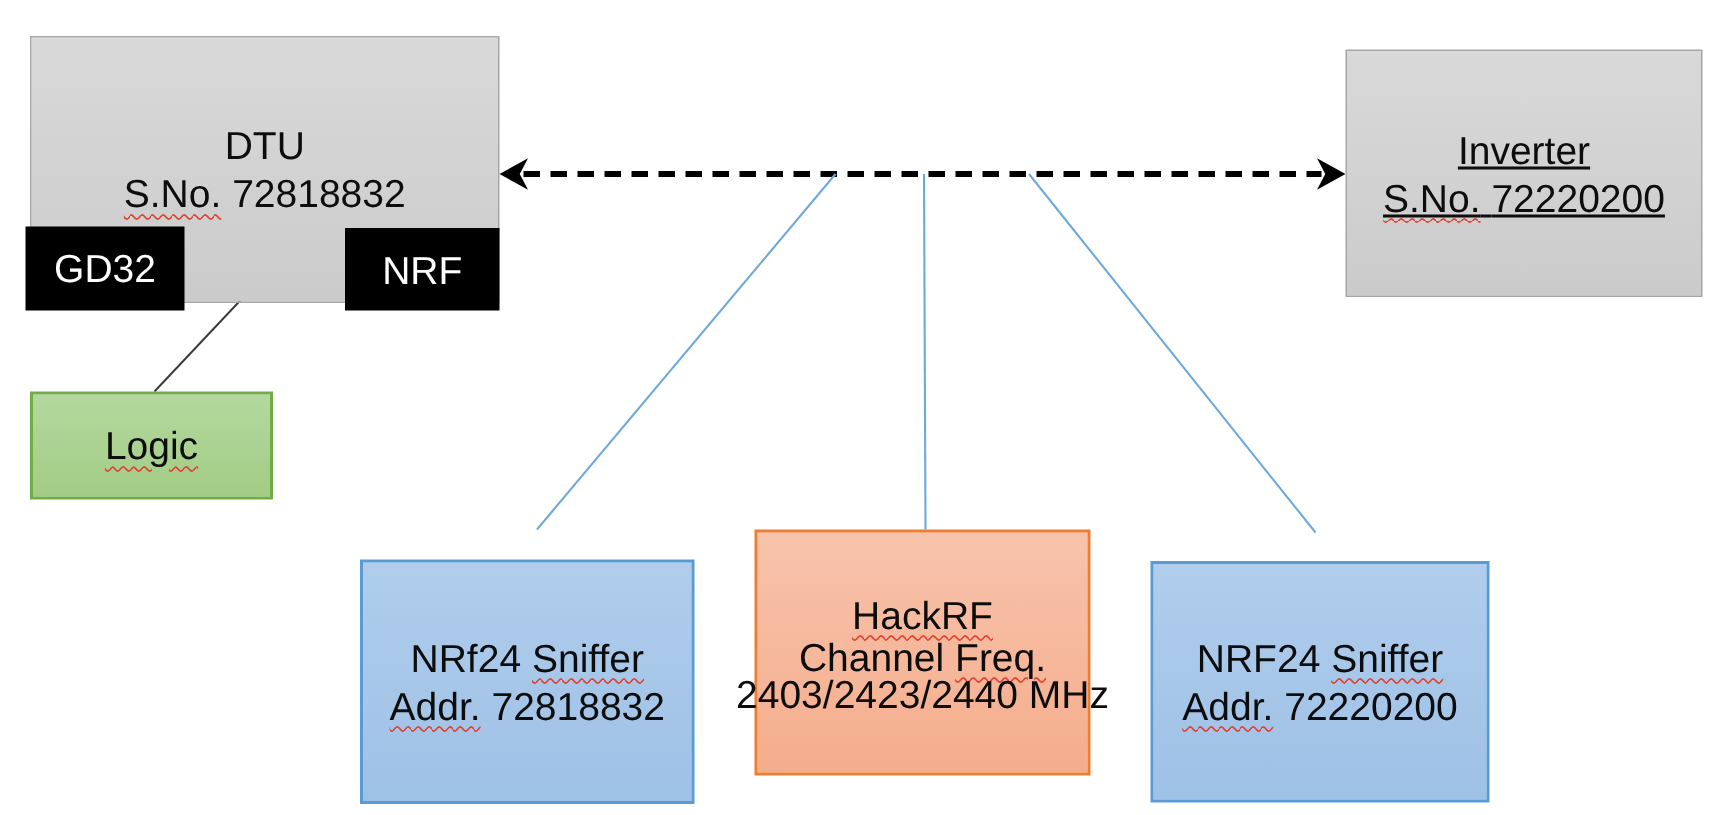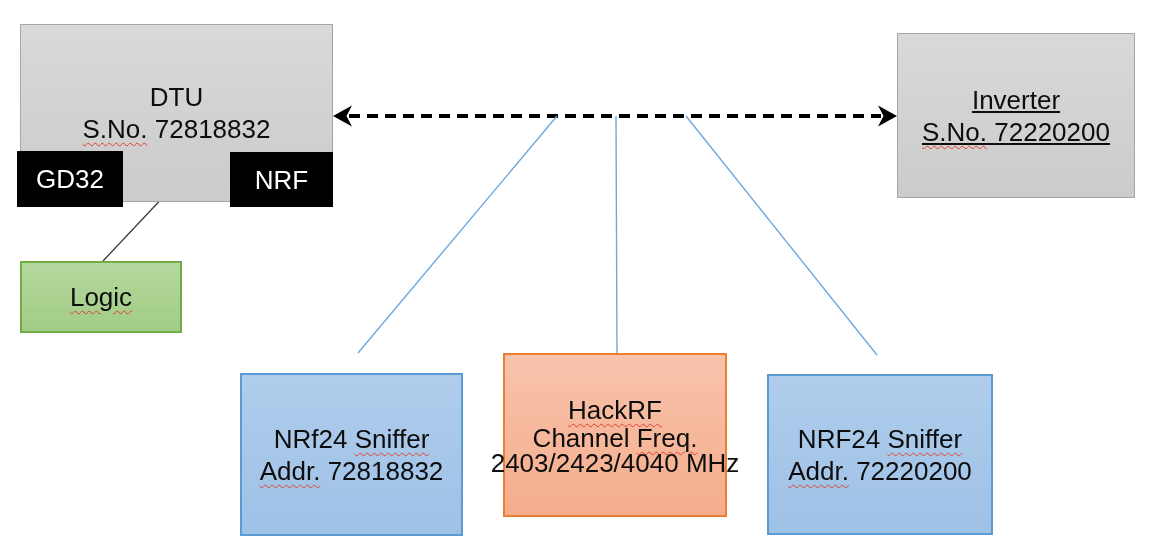--- a/index.html
+++ b/index.html
@@ -124,21 +124,21 @@
   </div>
 
   <div class="box blue-box sniffer-left">
     <div class="line"><span>NRf24</span> <span class="sq">Sniffer</span></div>
     <div class="line"><span class="sq">Addr.</span> <span>72818832</span></div>
   </div>
 
   <div class="box hackrf">
     <div class="line"><span class="sq">HackRF</span></div>
     <div class="line small"><span>Channel</span> <span class="sq">Freq.</span></div>
-    <div class="line small">2403/2423/4040 MHz</div>
+    <div class="line small">2403/2423/2440 MHz</div>
   </div>
 
   <div class="box blue-box sniffer-right">
     <div class="line"><span>NRF24</span> <span class="sq">Sniffer</span></div>
     <div class="line"><span class="sq">Addr.</span> <span>72220200</span></div>
   </div>
 
 </div>
 
 </body></html>

